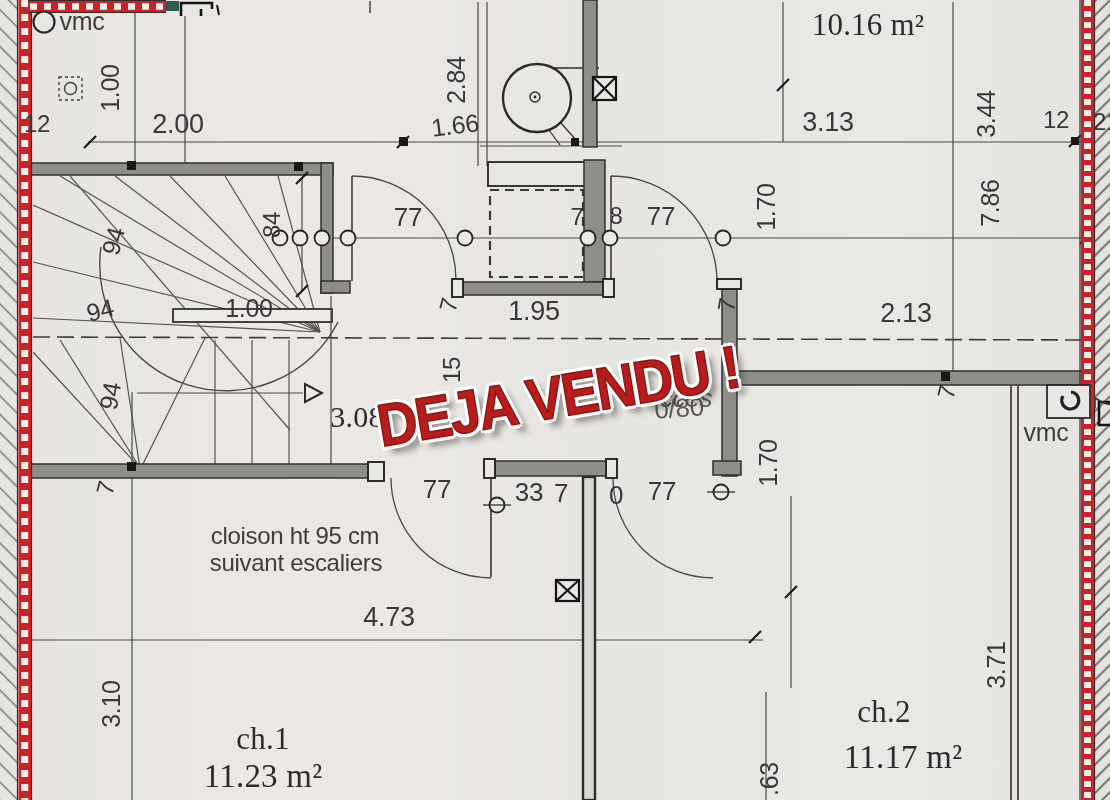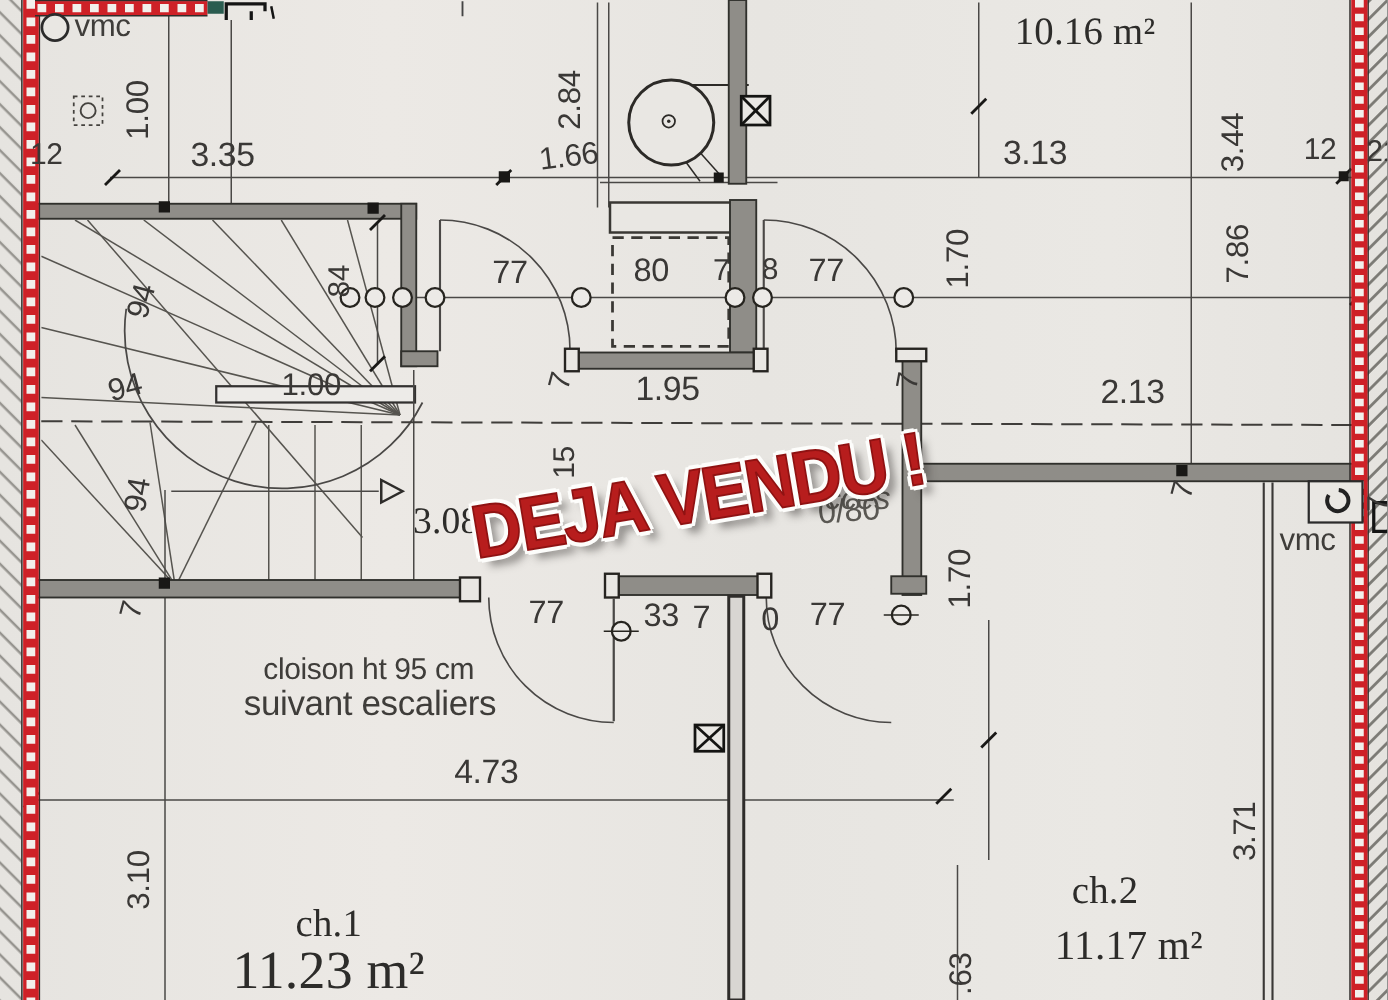--- a/index.html
+++ b/index.html
@@ -226,31 +226,30 @@
     </g>
     <g>
       <rect x="1047" y="385" width="43" height="33" fill="#e9e7e3" stroke="#2b2b2b" stroke-width="1.8"></rect>
       <path d="M 1063,396 A 8.5 8.5 0 1 0 1071,392" fill="none" stroke="#222" stroke-width="3.2"></path>
     </g>
     <path d="M 1110,402 H 1099 V 425 H 1110" fill="none" stroke="#141414" stroke-width="2.6"></path>
   </svg>
 
   <div id="labels">
       <div class="t dim" style="left: 37px; top: 124px; font-size: 24px;">12</div>
-      <div class="t dim" style="left: 178px; top: 124px; font-size: 27px;">3.35</div>
+      <div class="t dim" style="left: 178px; top: 124px; font-size: 27px;">2.00</div>
       <div class="t dim" style="left: 110px; top: 88px; font-size: 25px; transform: rotate(-90deg);">1.00</div>
       <div class="t dim" style="left: 456px; top: 80px; font-size: 25px; transform: rotate(-90deg);">2.84</div>
       <div class="t dim" style="left: 455px; top: 125px; font-size: 25px; transform: rotate(-7deg);">1.66</div>
       <div class="t dim" style="left: 828px; top: 122px; font-size: 27px;">3.13</div>
       <div class="t dim" style="left: 986px; top: 114px; font-size: 25px; transform: rotate(-90deg);">3.44</div>
       <div class="t dim" style="left: 1056px; top: 120px; font-size: 24px;">12</div>
       <div class="t dim" style="left: 1106px; top: 122px; font-size: 24px;">21</div>
       <div class="t dim" style="left: 990px; top: 203px; font-size: 25px; transform: rotate(-90deg);">7.86</div>
       <div class="t dim" style="left: 408px; top: 217px; font-size: 26px;">77</div>
-      <div class="t dim" style="left: 521px; top: 216px; font-size: 26px;">80</div>
       <div class="t dim" style="left: 577px; top: 217px; font-size: 24px;">7</div>
       <div class="t dim" style="left: 616px; top: 216px; font-size: 24px;">8</div>
       <div class="t dim" style="left: 661px; top: 216px; font-size: 26px;">77</div>
       <div class="t dim" style="left: 272px; top: 225px; font-size: 24px; transform: rotate(-90deg);">84</div>
       <div class="t dim" style="left: 113px; top: 241px; font-size: 25px; transform: rotate(-75deg);">94</div>
       <div class="t dim" style="left: 100px; top: 310px; font-size: 25px; transform: rotate(-15deg);">94</div>
       <div class="t dim" style="left: 249px; top: 308px; font-size: 25px;">1.00</div>
       <div class="t dim" style="left: 110px; top: 396px; font-size: 25px; transform: rotate(-80deg);">94</div>
       <div class="t dim" style="left: 106px; top: 488px; font-size: 24px; transform: rotate(-75deg);">7</div>
       <div class="t dim" style="left: 449px; top: 305px; font-size: 24px; transform: rotate(-75deg);">7</div>
@@ -267,25 +266,25 @@
       <div class="t dim" style="left: 561px; top: 493px; font-size: 26px;">7</div>
       <div class="t dim" style="left: 616px; top: 495px; font-size: 26px;">0</div>
       <div class="t dim" style="left: 662px; top: 491px; font-size: 26px;">77</div>
       <div class="t dim" style="left: 389px; top: 617px; font-size: 27px;">4.73</div>
       <div class="t dim" style="left: 111px; top: 704px; font-size: 25px; transform: rotate(-90deg);">3.10</div>
       <div class="t dim" style="left: 769px; top: 779px; font-size: 25px; transform: rotate(-90deg);">.63</div>
       <div class="t dim" style="left: 996px; top: 665px; font-size: 25px; transform: rotate(-90deg);">3.71</div>
       <div class="t room" style="left: 868px; top: 25px; font-size: 31px;">10.16 m²</div>
       <div class="t room" style="left: 357px; top: 417px; font-size: 30px;">3.08</div>
       <div class="t room" style="left: 263px; top: 739px; font-size: 31px;">ch.1</div>
-      <div class="t room" style="left: 263px; top: 776px; font-size: 43px;">11.23 m²</div>
+      <div class="t room" style="left: 263px; top: 776px; font-size: 33px;">11.23 m²</div>
       <div class="t room" style="left: 884px; top: 712px; font-size: 31px;">ch.2</div>
       <div class="t room" style="left: 903px; top: 757px; font-size: 33px;">11.17 m²</div>
       <div class="t note" style="left: 82px; top: 21px; font-size: 25px;">vmc</div>
       <div class="t note" style="left: 295px; top: 536px; font-size: 24px;">cloison ht 95 cm</div>
-      <div class="t note" style="left: 296px; top: 563px; font-size: 28px;">suivant escaliers</div>
+      <div class="t note" style="left: 296px; top: 563px; font-size: 24px;">suivant escaliers</div>
       <div class="t note" style="left: 1046px; top: 432px; font-size: 25px;">vmc</div>
       <div class="t frag" style="left: 686px; top: 398px; font-size: 26px; font-style: italic;">ccès</div>
       <div class="t frag" style="left: 679px; top: 408px; font-size: 26px; transform: rotate(-4deg);">0/80</div>
     </div>
 
   <div class="stamp">DEJA VENDU !</div>
 </div>
 
 </body></html>

